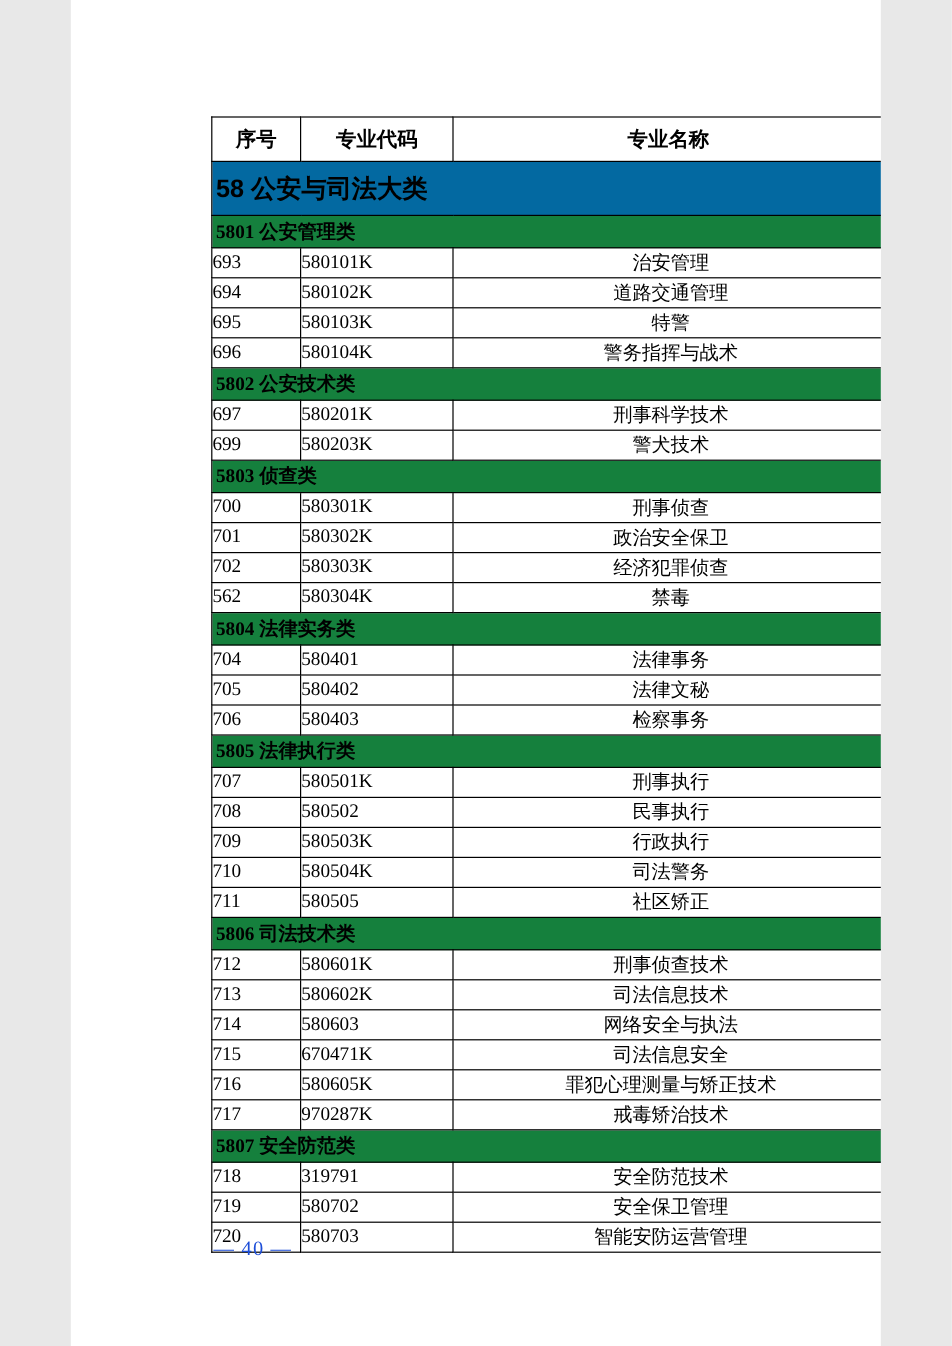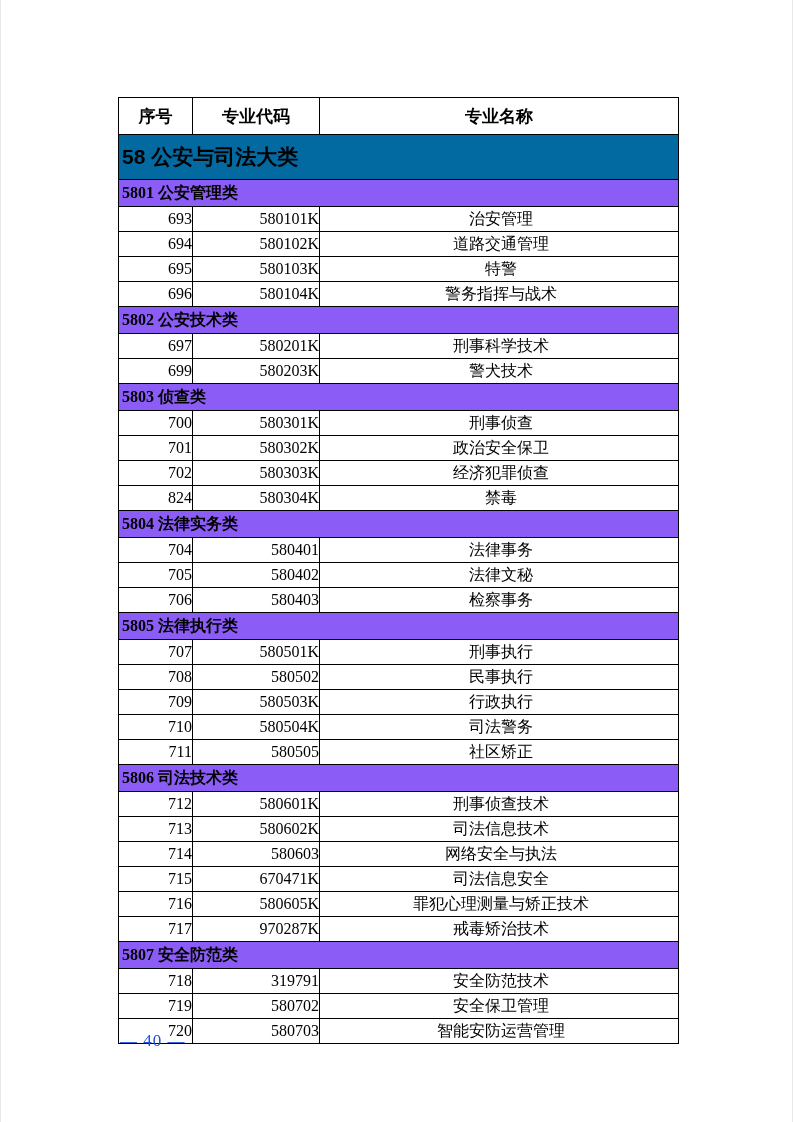--- a/index.html
+++ b/index.html
@@ -1,46 +1,46 @@
 <!DOCTYPE html>
 <html><head>
 <meta charset="utf-8">
 <style>
   html,body { margin:0; padding:0; background:#e8e8e8; }
   .page {
-    position:relative; width:791px; height:1122px; background:#ffffff;
+    position:relative; width:675px; height:1122px; background:#ffffff;
     margin:0 auto; overflow:hidden;
     font-family:"Liberation Serif", serif;
     color:#000;
   }
   table.majors {
     position:absolute; left:117px; top:97px; width:560px;
     border-collapse:collapse; table-layout:fixed;
   }
   table.majors, table.majors th, table.majors td { border:1.5px solid #000; }
   .head-row th {
     height:36px; background:#ffffff;
     font-family:"Liberation Sans", sans-serif; font-weight:bold;
     font-size:17px; text-align:center; padding:0;
   }
   .category-row td {
     height:44px; background:#0369a1;
     font-family:"Liberation Sans", sans-serif; font-weight:bold;
     font-size:21px; text-align:left; padding:0 0 0 3px;
   }
   .section-row td {
-    height:26px; background:#8b5cf6;
+    height:26px; background:#15803d;
     font-family:"Liberation Serif", serif; font-weight:bold;
     font-size:16px; text-align:left; padding:0 0 0 3px;
   }
   .data-row td {
     height:24px; background:#ffffff;
     font-family:"Liberation Serif", serif; font-size:16px; padding:0;
   }
-  .data-row td.serial-cell, .data-row td.code-cell { text-align:right; }
+  .data-row td.serial-cell, .data-row td.code-cell { text-align:left; }
   .data-row td.name-cell { text-align:center; padding-left:4px; }
   .footer {
     position:absolute; left:119px; top:1031px;
     font-family:"Liberation Serif", serif; font-size:17px; color:#1d4ed8;
     letter-spacing:1px;
   }
 </style>
 </head>
 <body>
 
@@ -112,21 +112,21 @@
           <td class="serial-cell">701</td>
           <td class="code-cell">580302K</td>
           <td class="name-cell">政治安全保卫</td>
         </tr>
         <tr class="data-row">
           <td class="serial-cell">702</td>
           <td class="code-cell">580303K</td>
           <td class="name-cell">经济犯罪侦查</td>
         </tr>
         <tr class="data-row">
-          <td class="serial-cell">824</td>
+          <td class="serial-cell">562</td>
           <td class="code-cell">580304K</td>
           <td class="name-cell">禁毒</td>
         </tr>
         <tr class="section-row">
           <td colspan="3">5804 法律实务类</td>
         </tr>
         <tr class="data-row">
           <td class="serial-cell">704</td>
           <td class="code-cell">580401</td>
           <td class="name-cell">法律事务</td>

